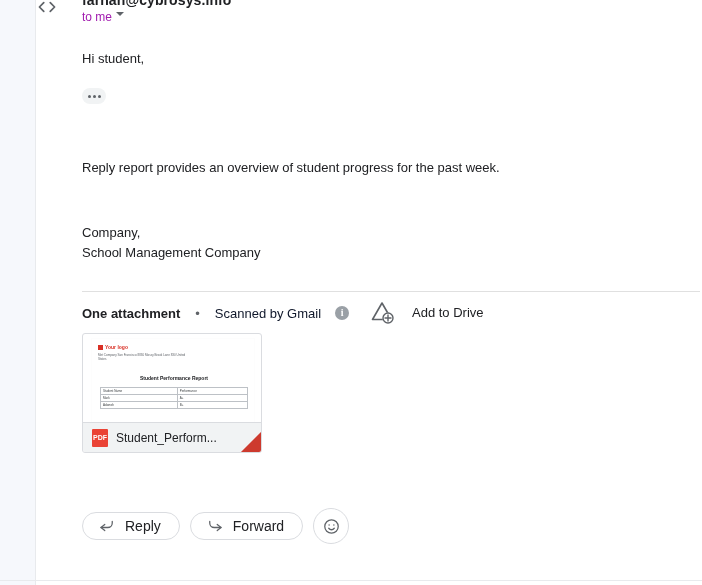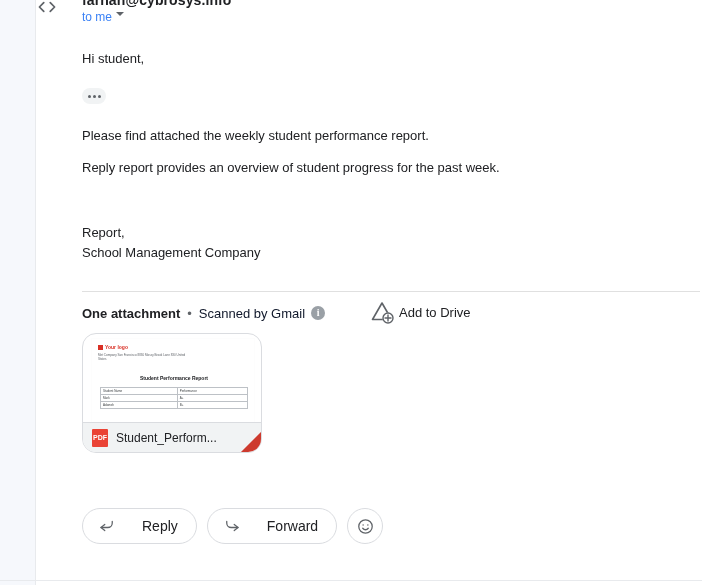--- a/index.html
+++ b/index.html
@@ -51,21 +51,21 @@
     font-size: 14px;
     font-weight: bold;
     color: #202124;
     letter-spacing: 0.1px;
     white-space: nowrap;
   }
   .to-line {
     position: absolute;
     left: 0; top: 10px;
     font-size: 12px;
-    color: #3b82f6;
+    color: #a21caf;
     display: flex;
     align-items: flex-start;
     gap: 4px;
   }
   .caret-down {
     width: 0; height: 0;
     border-left: 4px solid transparent;
     border-right: 4px solid transparent;
     border-top: 4px solid #5f6368;
     display: inline-block;
@@ -121,20 +121,21 @@
   
   .attach-head {
     position: absolute;
     left: 0;
     top: 302px;
     height: 22px;
     display: flex;
     align-items: center;
     font-size: 13px;
     color: #202124;
+    gap: 8px;
   }
   .attach-title { font-weight: bold; color: #202124; }
   .dot-sep { margin: 0 7px; color: #5f6368; font-size: 13px; }
   .scanned { color: #0f172a; font-size: 13px; }
   .info-icon {
     margin-left: 6px;
     width: 14px; height: 14px;
     border-radius: 50%;
     background: #9aa0a6;
     color: #ffffff;
@@ -144,35 +145,35 @@
     text-align: center;
     font-family: "Liberation Serif", serif;
     cursor: pointer;
   }
   .add-drive {
     position: absolute;
     left: 288px;
     top: 300px;
     display: flex;
     align-items: center;
-    gap: 5px;
+    gap: 18px;
     cursor: pointer;
   }
   .drive-icon { width: 24px; height: 24px; position: relative; }
   .add-drive-label { font-size: 13px; color: #202124; }
 
   
   .attach-card {
     position: absolute;
     left: 0;
     top: 333px;
     width: 180px;
     height: 120px;
     border: 1px solid #dadce0;
-    border-radius: 14px;
+    border-radius: 3px;
     background: #ffffff;
     overflow: hidden;
     cursor: pointer;
   }
   .thumb {
     position: absolute;
     left: 8px; top: 4px;
     width: 164px;
     height: 106px;
     background: #ffffff;
@@ -256,27 +257,27 @@
   
   .actions {
     position: absolute;
     left: 0;
     top: 508px;
     display: flex;
     align-items: center;
     gap: 10px;
   }
   .pill-btn {
-    height: 36px;
+    height: 28px;
     border: 1px solid #dadce0;
     border-radius: 18px;
     background: #ffffff;
     display: flex;
     align-items: center;
-    gap: 26px;
+    gap: 9px;
     padding: 0 18px 0 15px;
     font-size: 14px;
     color: #202124;
     cursor: pointer;
     font-family: "Liberation Sans", sans-serif;
   }
   .pill-btn svg { display: block; }
   .round-btn {
     width: 36px; height: 36px;
     border: 1px solid #dadce0;
@@ -319,23 +320,22 @@
     </div>
 
     <div class="body-text l1">Hi student,</div>
 
     <button class="ellipsis-btn">
       <span></span>
       <span></span>
       <span></span>
     </button>
 
-    <div class="body-text l2">Please find attached the weekly student performance report.</div>
     <div class="body-text l3">Reply report provides an overview of student progress for the past week.</div>
-    <div class="body-text l4">Report,</div>
+    <div class="body-text l4">Company,</div>
     <div class="body-text l5">School Management Company</div>
 
     <div class="divider"></div>
 
     <div class="attach-head">
       <span class="attach-title">One attachment</span>
       <span class="dot-sep">•</span>
       <span class="scanned">Scanned by Gmail</span>
       <span class="info-icon">i</span>
     </div>

